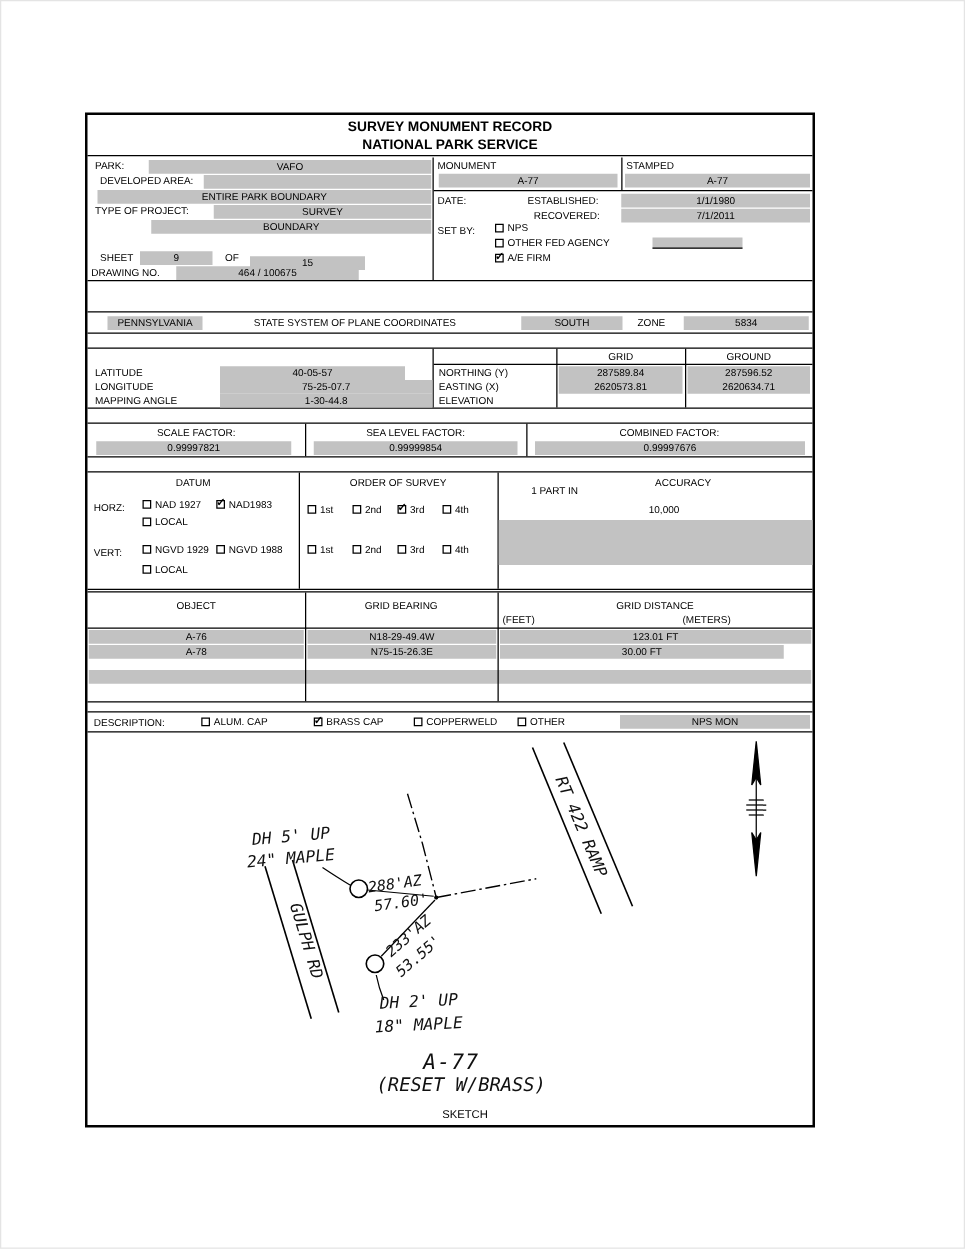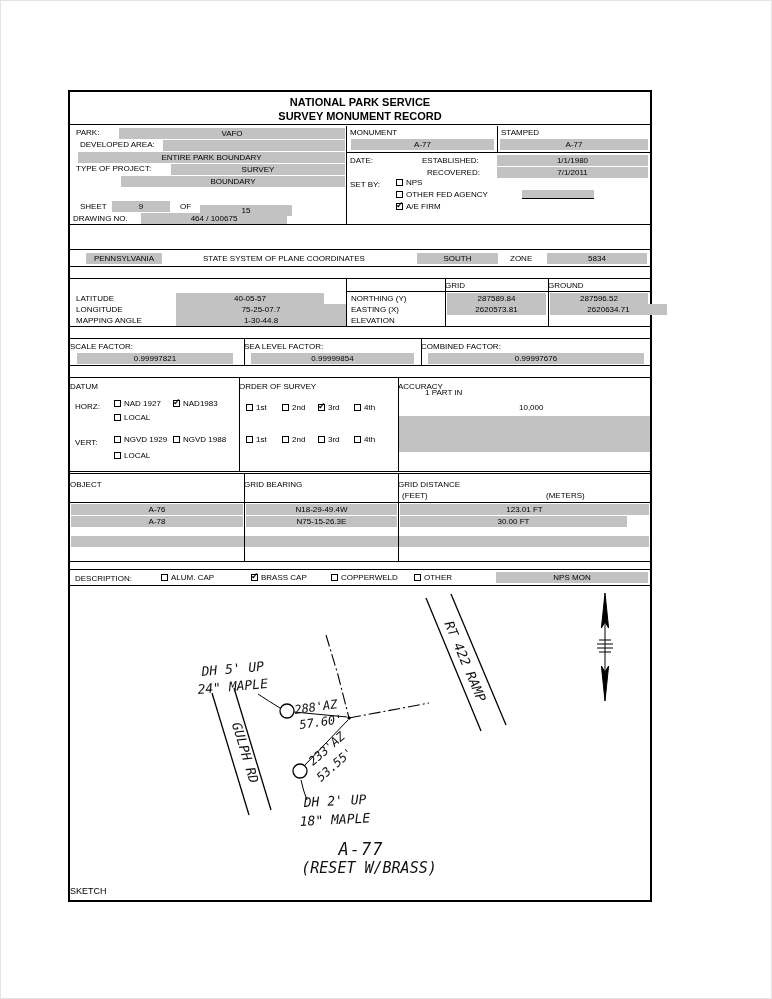--- a/index.html
+++ b/index.html
@@ -1,44 +1,44 @@
 <!DOCTYPE html>
 <html><head>
 <meta charset="utf-8">
 <style>
   *{margin:0;padding:0;box-sizing:border-box}
   html,body{background:#fff}
   body{width:772px;height:999px;position:relative;font-family:"Liberation Sans",sans-serif;color:#000;border:1px solid #e4e4e4}
   .form{position:absolute;left:67px;top:89px;width:584px;height:812px;border:2px solid #000;background:#fff}
   .a{position:absolute}
   .lb{position:absolute;font-size:8px;line-height:10px;white-space:nowrap}
-  .lbc{position:absolute;font-size:8px;line-height:10px;text-align:left;white-space:nowrap}
+  .lbc{position:absolute;font-size:8px;line-height:10px;text-align:center;white-space:nowrap}
   .gb{position:absolute;background:#c2c2c2;font-size:8px;line-height:11px;height:11px;text-align:center;white-space:nowrap;overflow:hidden}
   .vd{position:absolute;width:1px;background:#000}
   .hd{position:absolute;height:1px;background:#000}
   .sec{position:absolute;left:0;width:580px}
   .bt{border-top:1px solid #000}
   .bb{border-bottom:1px solid #000}
   .title{text-align:center;font-weight:bold;font-size:11px;padding-top:3px}
   .title div{line-height:14px}
   .cbrow{position:absolute;display:flex;align-items:center;gap:3px;white-space:nowrap}
   .cb{width:7px;height:7px;border:1px solid #000;background:#fff;flex:0 0 auto;position:relative}
   .cb.checked::after{content:"\2713";position:absolute;left:-1px;top:-4px;font-size:9px;font-weight:bold}
   .cbl{font-size:8px}
-  .caption{position:absolute;left:0;width:580px;font-size:9px}
+  .caption{position:absolute;left:12px;width:580px;text-align:center;font-size:9px}
   svg text.sk{font-family:"DejaVu Sans Mono",monospace;font-style:italic;fill:#111}
 </style>
 </head>
 <body>
 
 <div class="form">
 
   <div class="sec title bb" style="top:0;height:33px">
+    <div>SURVEY MONUMENT RECORD</div>
     <div>NATIONAL PARK SERVICE</div>
-    <div>SURVEY MONUMENT RECORD</div>
   </div>
 
   <div class="sec bb" style="top:34px;height:99px">
     <div class="vd" style="left:276px;top:0;height:98px"></div>
 
     <span class="lb" style="left:6px;top:2px">PARK:</span>
     <span class="gb" style="left:49px;top:2px;width:226px">VAFO</span>
 
     <span class="lb" style="left:10px;top:14px">DEVELOPED AREA:</span>
     <span class="gb" style="left:93px;top:14px;width:182px"></span>
@@ -107,21 +107,21 @@
     <span class="lb" style="left:6px;top:15px">LATITUDE</span>
     <span class="gb" style="left:106px;top:14px;width:148px">40-05-57</span>
     <span class="lb" style="left:281px;top:15px">NORTHING (Y)</span>
     <span class="gb" style="left:377px;top:14px;width:99px">287589.84</span>
     <span class="gb" style="left:480px;top:14px;width:98px">287596.52</span>
 
     <span class="lb" style="left:6px;top:26px">LONGITUDE</span>
     <span class="gb" style="left:106px;top:25px;width:170px">75-25-07.7</span>
     <span class="lb" style="left:281px;top:26px">EASTING (X)</span>
     <span class="gb" style="left:377px;top:25px;width:99px">2620573.81</span>
-    <span class="gb" style="left:480px;top:25px;width:117px">2620634.71</span>
+    <span class="gb" style="left:480px;top:25px;width:98px">2620634.71</span>
 
     <span class="lb" style="left:6px;top:37px">MAPPING ANGLE</span>
     <span class="gb" style="left:106px;top:36px;width:170px">1-30-44.8</span>
     <span class="lb" style="left:281px;top:37px">ELEVATION</span>
   </div>
 
   <div class="sec bt bb" style="top:246px;height:28px">
     <div class="vd" style="left:174px;top:0;height:26px"></div>
     <div class="vd" style="left:351px;top:0;height:26px"></div>
     <span class="lbc" style="left:0;top:3px;width:174px">SCALE FACTOR:</span>

